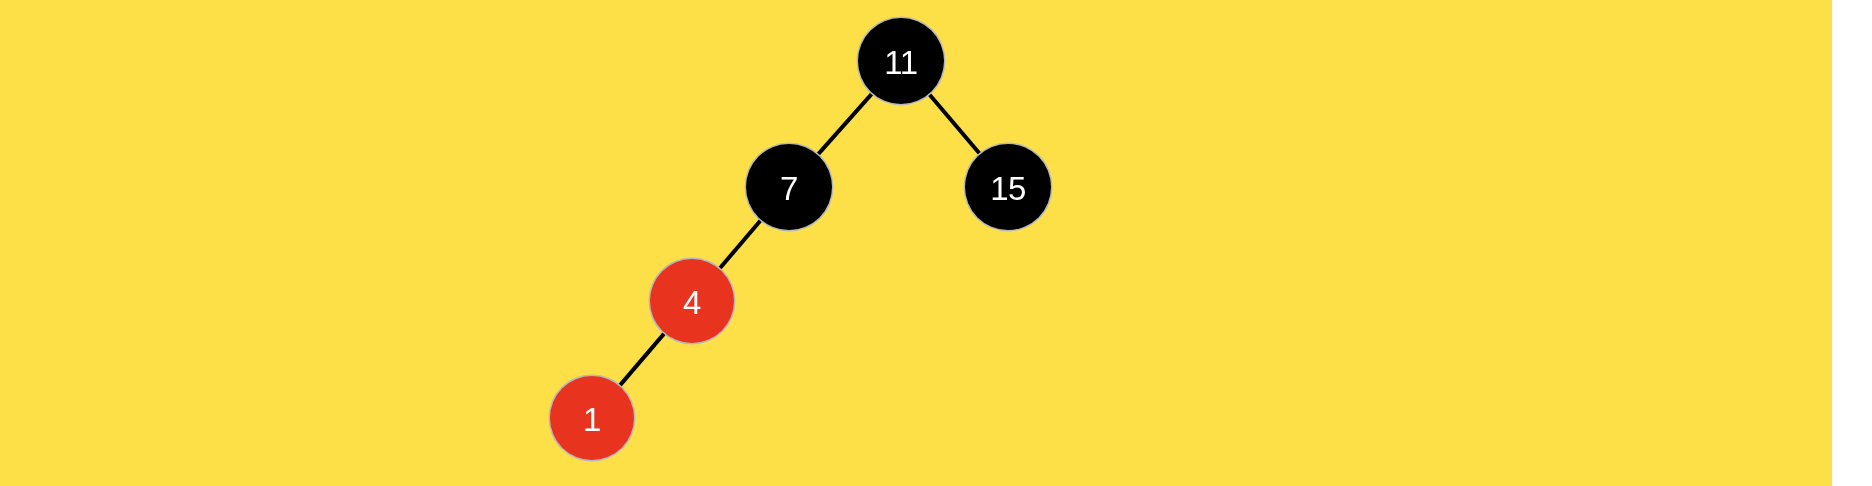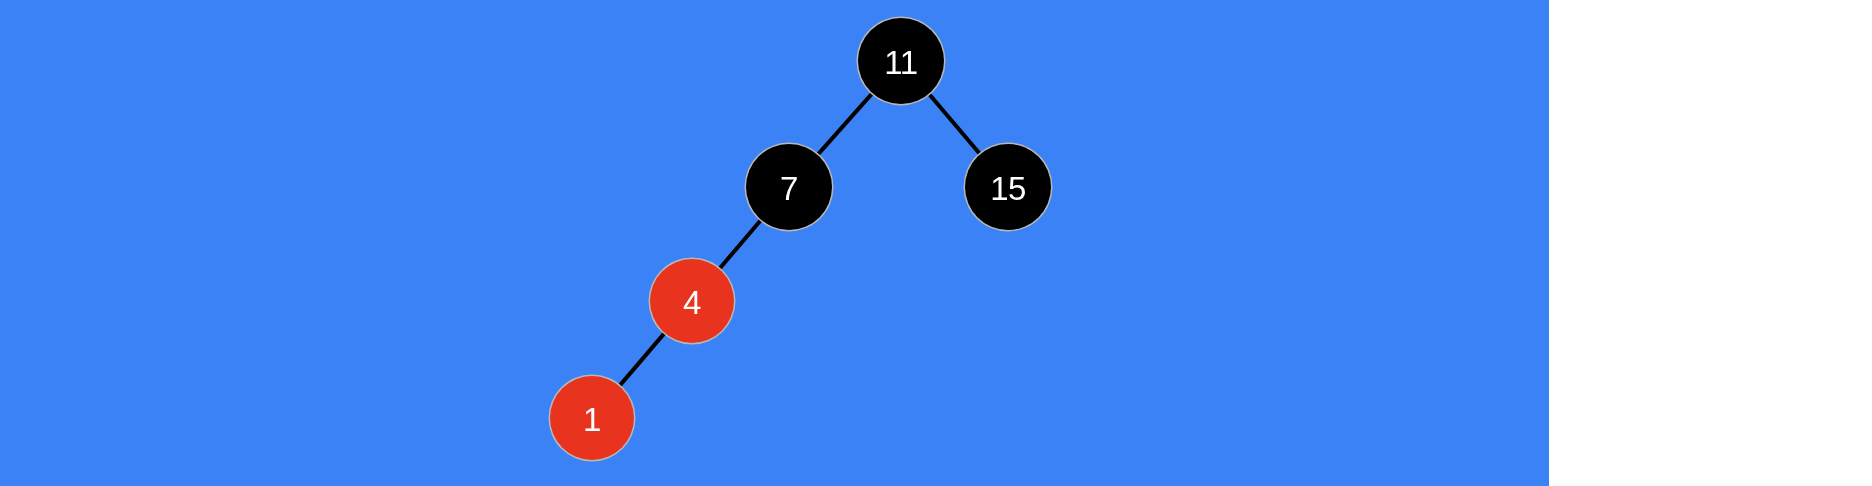--- a/index.html
+++ b/index.html
@@ -6,23 +6,23 @@
   html, body {
     margin: 0;
     padding: 0;
     background: #ffffff;
   }
   body {
     font-family: "Liberation Sans", sans-serif;
   }
   #canvas {
     position: relative;
-    width: 1549px;
+    width: 1832px;
     height: 486px;
-    background: #3b82f6;
+    background: #fde047;
     overflow: hidden;
   }
   #tree-svg {
     position: absolute;
     left: 0;
     top: 0;
     width: 1872px;
     height: 486px;
     display: block;
   }

